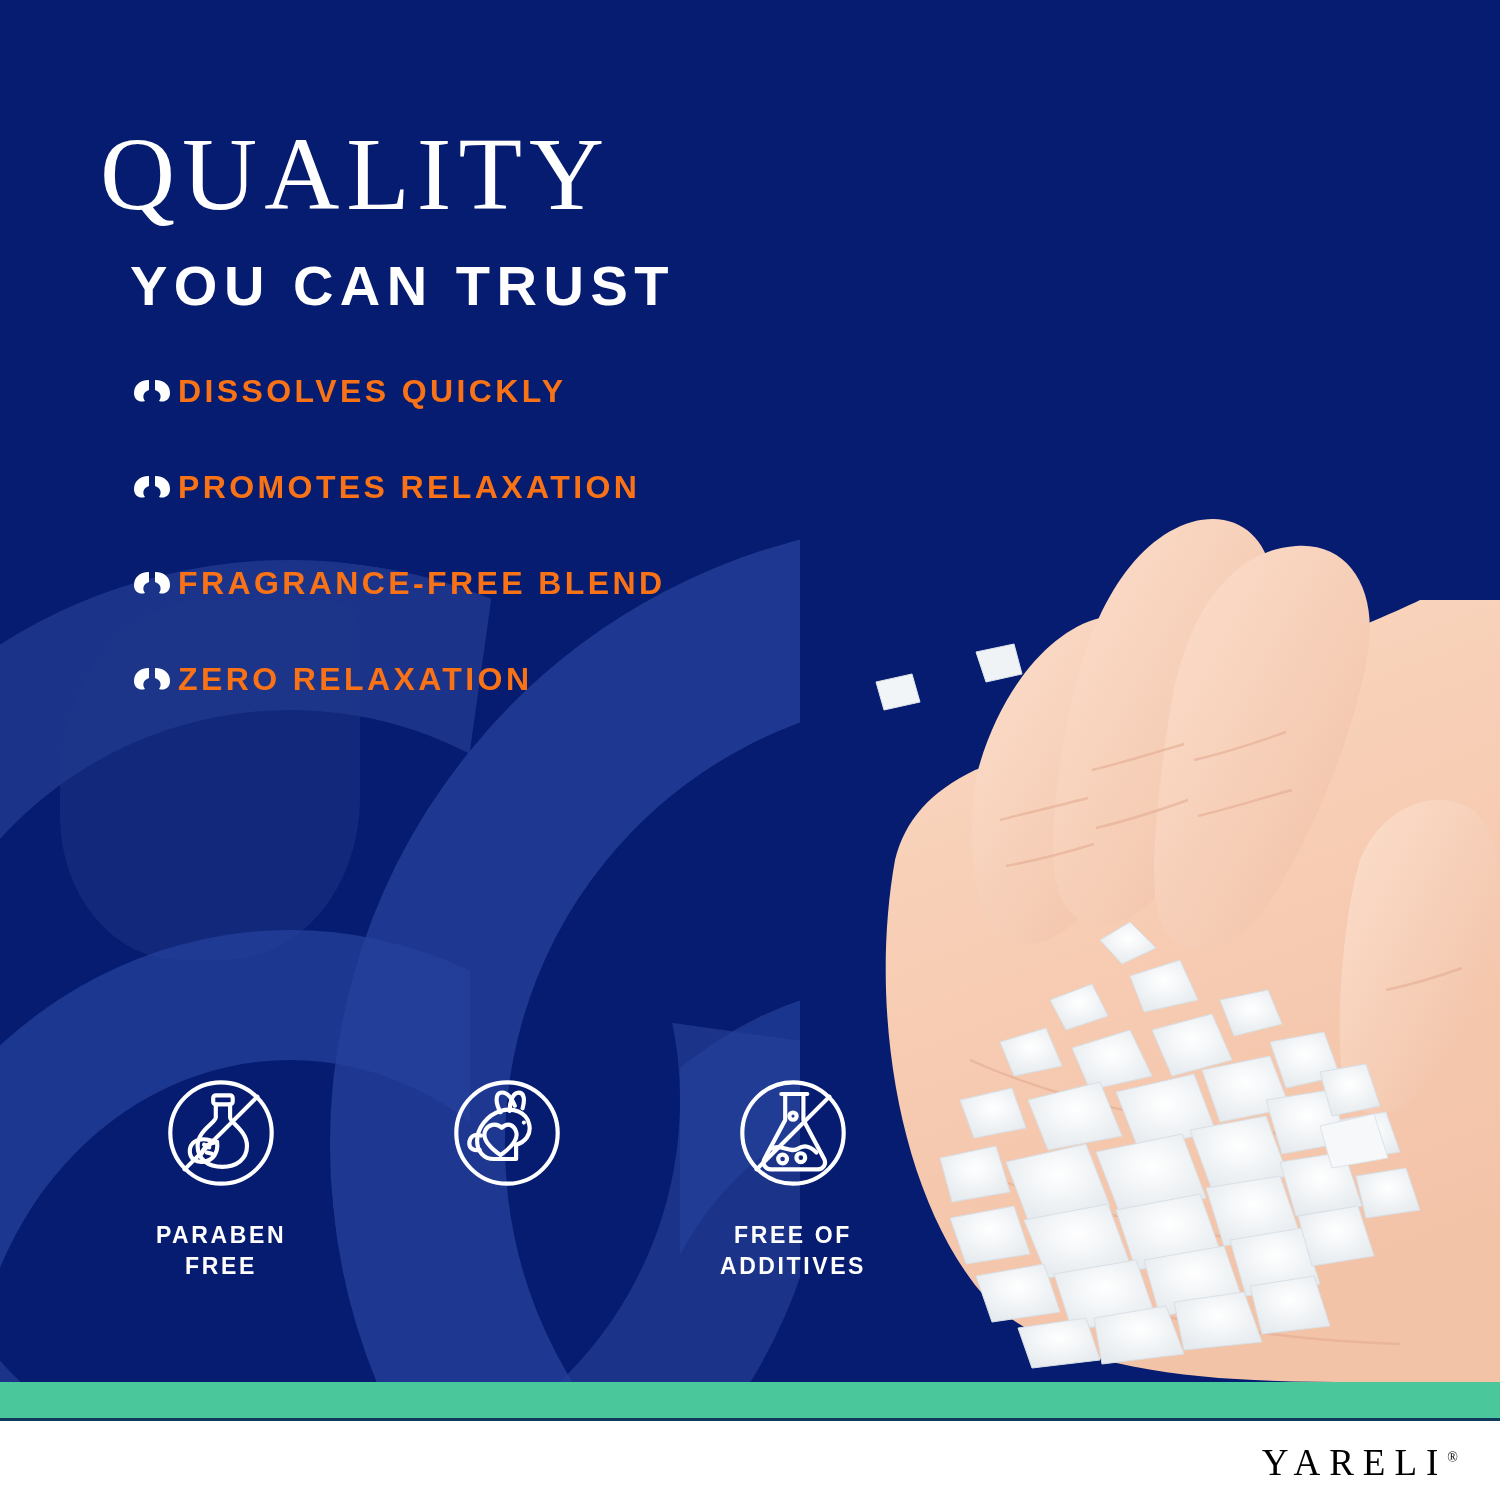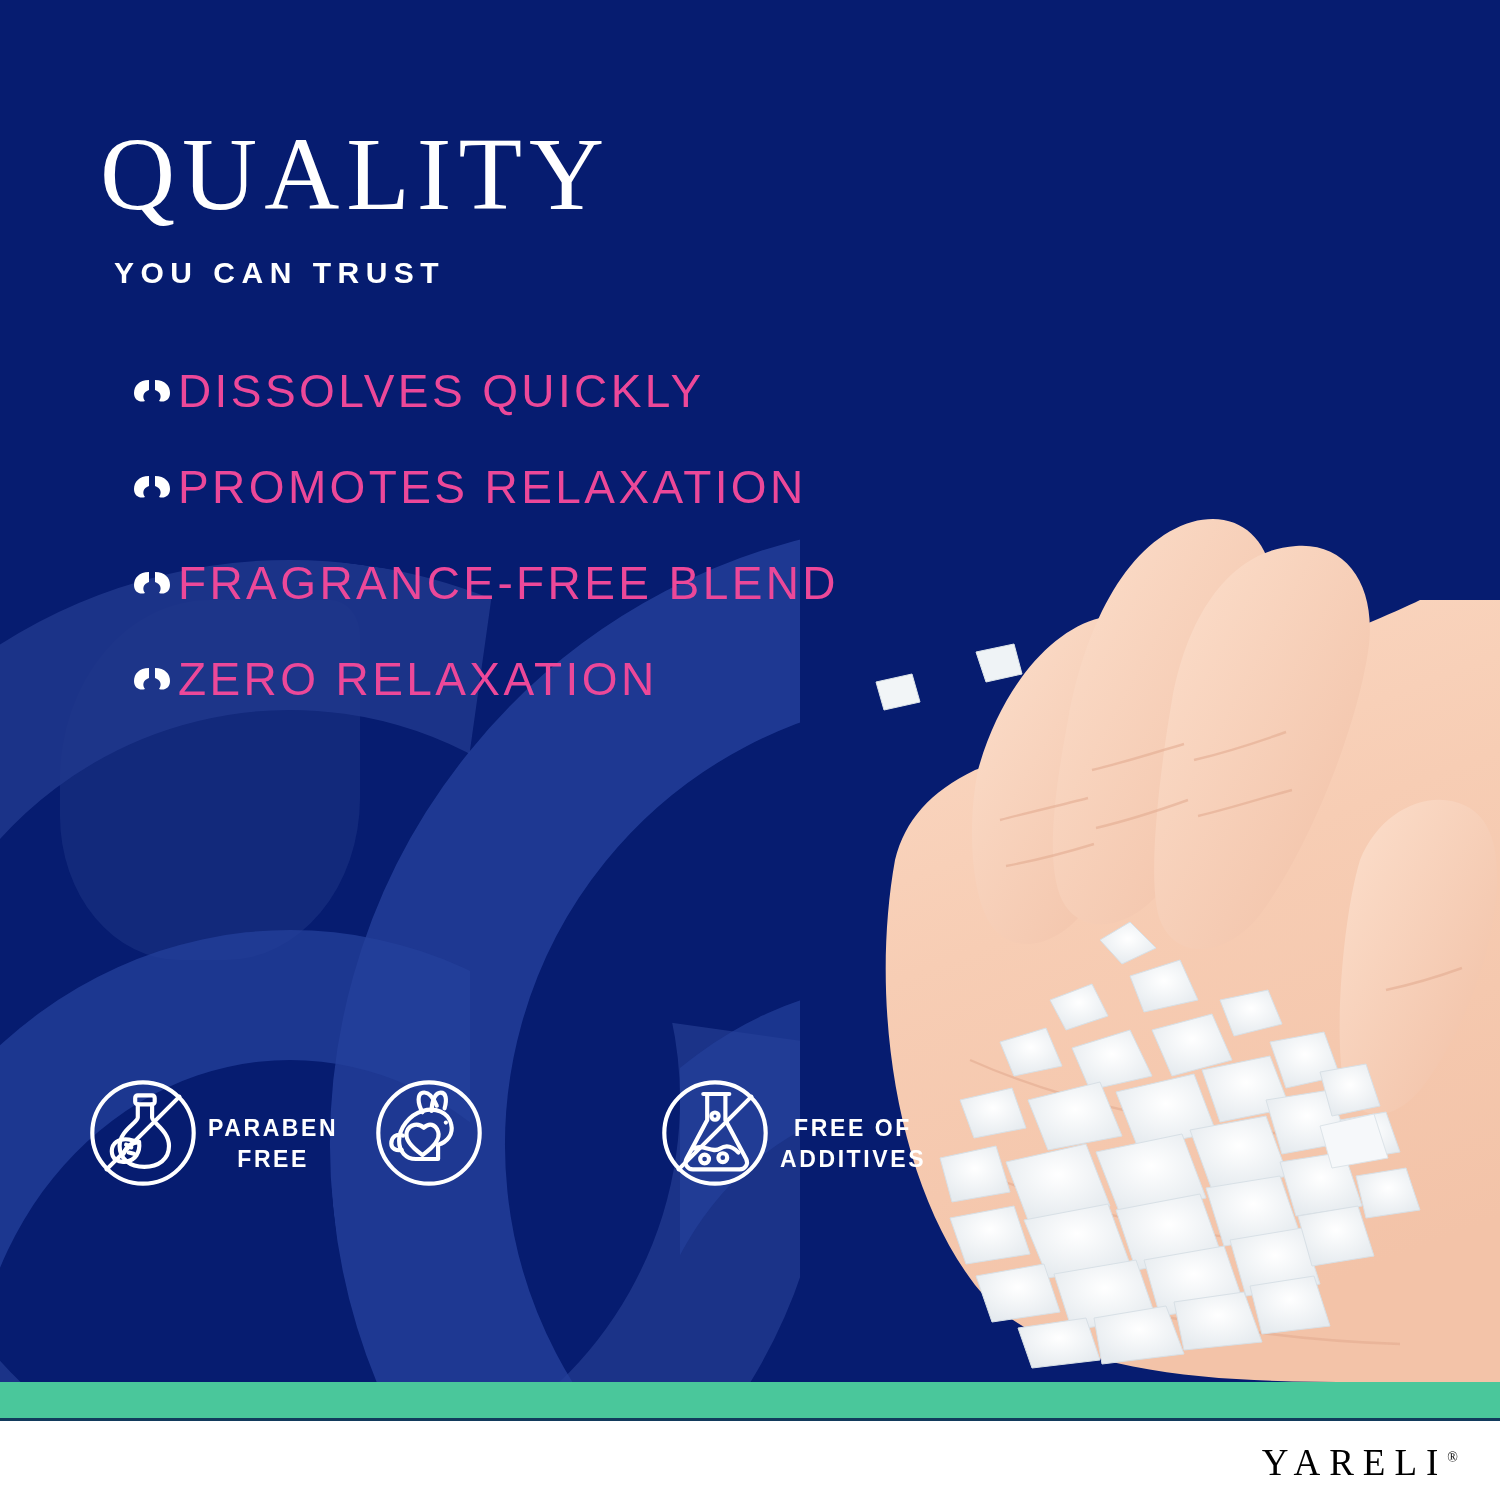--- a/index.html
+++ b/index.html
@@ -115,23 +115,23 @@
     top: 122px;
     font-family: "Liberation Serif", serif;
     font-size: 104px;
     line-height: 1;
     color: #ffffff;
     letter-spacing: 7px;
     font-weight: 400;
   }
   .subhead {
     position: absolute;
-    left: 114px;
+    left: 130px;
     top: 258px;
-    font-size: 30px;
+    font-size: 56px;
     line-height: 1;
     color: #ffffff;
     letter-spacing: 6.5px;
     font-weight: 700;
   }
 
   .bullets {
     position: absolute;
     left: 132px;
     top: 366px;
@@ -144,39 +144,39 @@
     margin-bottom: 46px;
   }
   .bullet-mark {
     flex: 0 0 auto;
     width: 40px;
     height: 30px;
     margin-right: 6px;
     display: block;
   }
   .bullet-text {
-    font-size: 46px;
-    font-weight: 400;
-    color: #ec4899;
+    font-size: 32px;
+    font-weight: 700;
+    color: #f97316;
     letter-spacing: 3.4px;
     white-space: nowrap;
   }
 
   
   .badges {
     position: absolute;
     left: 78px;
     top: 1068px;
     width: 860px;
     display: flex;
   }
   .badge {
     width: 286px;
     display: flex;
-    flex-direction: row;
+    flex-direction: column;
     align-items: center;
   }
   .badge-icon {
     width: 130px;
     height: 130px;
     display: block;
   }
   .badge-label {
     margin-top: 22px;
     text-align: center;

